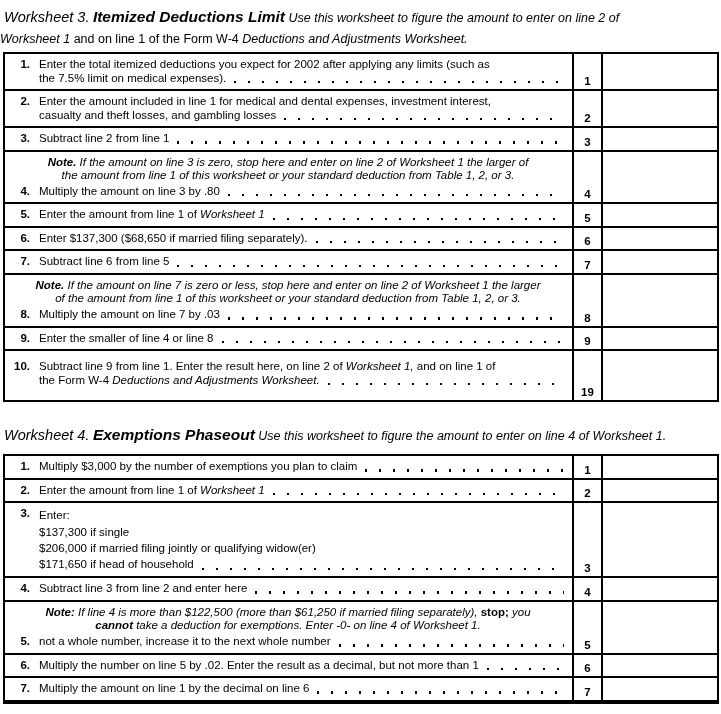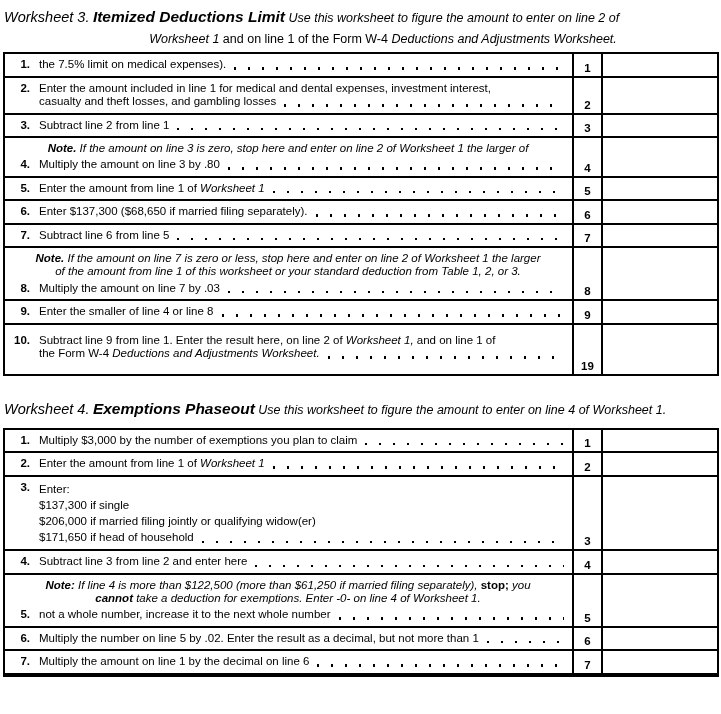--- a/index.html
+++ b/index.html
@@ -8,21 +8,21 @@
     background:#ffffff;color:#000;
     font-family:"Liberation Sans", sans-serif;
   }
   .page{width:721px;height:714px;position:relative;}
 
   
   .hdr{margin:5px 2px 2px 4px;font-size:12.5px;line-height:24px;font-style:italic;}
   .wlab{font-size:14.5px;}
   .wtitle{font-size:15.5px;font-weight:bold;}
   .wdesc{font-size:12.5px;}
-  .hdr2{text-align:center;font-size:12.5px;line-height:15px;margin:1px 0 5px 0;padding-left:45px;}
+  .hdr2{text-align:left;font-size:12.5px;line-height:15px;margin:1px 0 5px 0;}
   .hdr-ws4{margin-top:21px;margin-bottom:6px;}
 
   
   .wtable{
     width:716px;margin-left:3px;
     border:2px solid #000;
     box-sizing:border-box;
     display:flex;flex-direction:column;
     background:#fff;
   }
@@ -71,20 +71,23 @@
   </div>
   <div class="hdr2"><span style="font-style: italic;">Worksheet 1</span><span> and on line 1 of the Form W-4 </span><span style="font-style: italic;">Deductions and Adjustments Worksheet.</span></div>
 
   <div class="wtable" id="ws3-table">
       <div class="row">
         <div class="cell-text">
           <div class="item">
             <span class="inum">1.</span>
             <div class="itext">
               <div class="line">
+                <span class="ltext"><span>Enter the total itemized deductions you expect for 2002 after applying any limits (such as</span></span>
+              </div>
+              <div class="line">
                 <span class="ltext"><span>the 7.5% limit on medical expenses).</span></span>
                 <span class="leader"></span>
               </div>
             </div>
           </div>
         </div>
         <div class="cell-num">1</div>
         <div class="cell-entry"></div>
       </div>
       <div class="row">
@@ -117,20 +120,21 @@
             </div>
           </div>
         </div>
         <div class="cell-num">3</div>
         <div class="cell-entry"></div>
       </div>
       <div class="row">
         <div class="cell-text">
           <div class="note">
             <div class="nline"><span style="font-style: italic; font-weight: bold;">Note.</span><span style="font-style: italic;"> If the amount on line 3 is zero, stop here and enter on line 2 of Worksheet 1 the larger of</span></div>
+            <div class="nline"><span style="font-style: italic;">the amount from line 1 of this worksheet or your standard deduction from Table 1, 2, or 3.</span></div>
           </div>
           <div class="item">
             <span class="inum">4.</span>
             <div class="itext">
               <div class="line">
                 <span class="ltext"><span>Multiply the amount on line 3 by .80</span></span>
                 <span class="leader"></span>
               </div>
             </div>
           </div>

